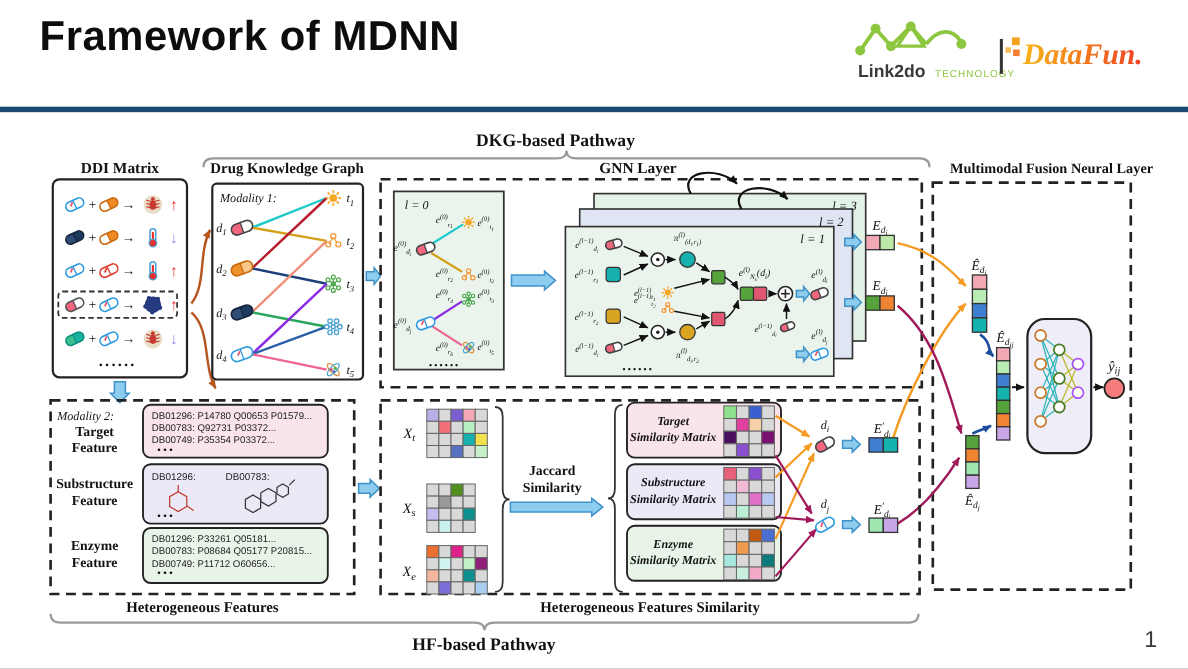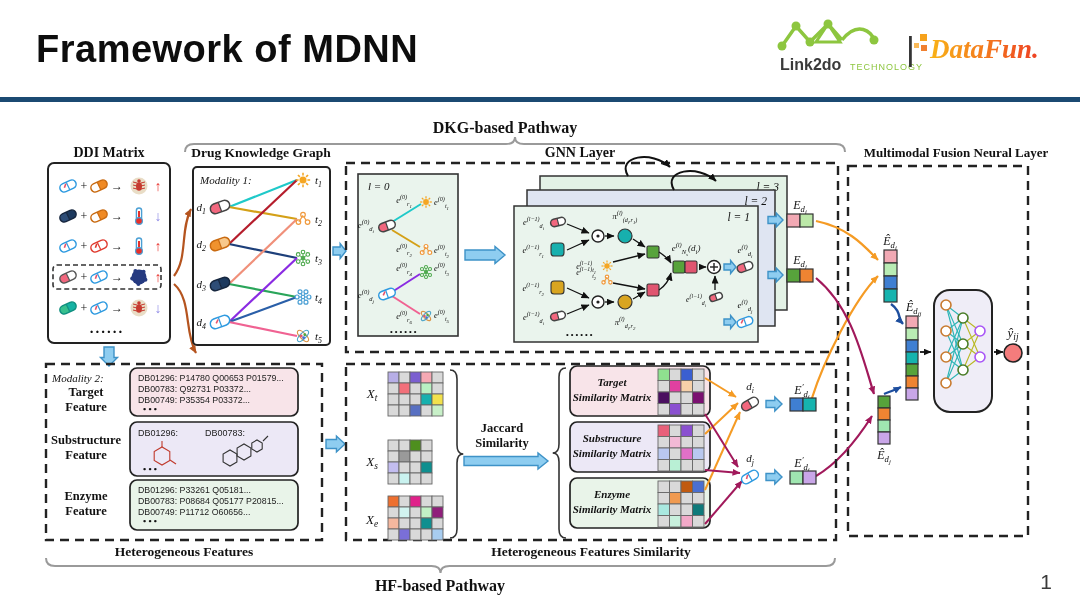--- a/index.html
+++ b/index.html
@@ -1,18 +1,18 @@
 <!DOCTYPE html>
 <html><head>
 <meta charset="utf-8">
 <style>
   html,body{margin:0;padding:0;background:#888;}
   .slide{position:relative;width:1080px;height:608px;background:#ffffff;overflow:hidden;
          font-family:"Liberation Sans",sans-serif;}
-  .slide-title{position:absolute;left:36px;top:28px;margin:0;font-size:38px;font-weight:bold;
+  .slide-title{position:absolute;left:36px;top:12px;margin:0;font-size:38px;font-weight:bold;
                color:#0d0d0d;letter-spacing:0.5px;font-family:"Liberation Sans",sans-serif;}
   .divider{position:absolute;left:0;top:97px;width:1080px;height:5px;}
   .logo-svg{position:absolute;right:12px;top:12px;}
   .page-number{position:absolute;right:28px;bottom:14px;font-size:21px;color:#3a3a3a;}
   .diagram-svg{position:absolute;left:0;top:0;}
   text{user-select:none;}
 </style>
 </head>
 <body>
 

